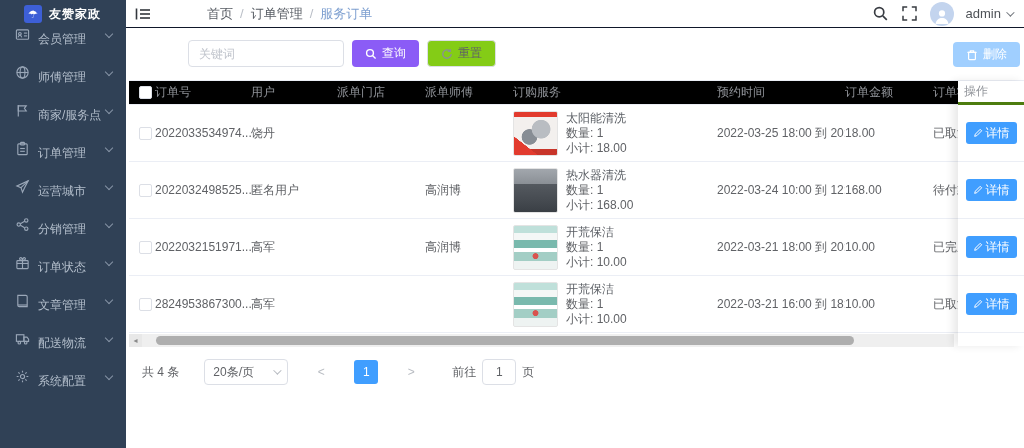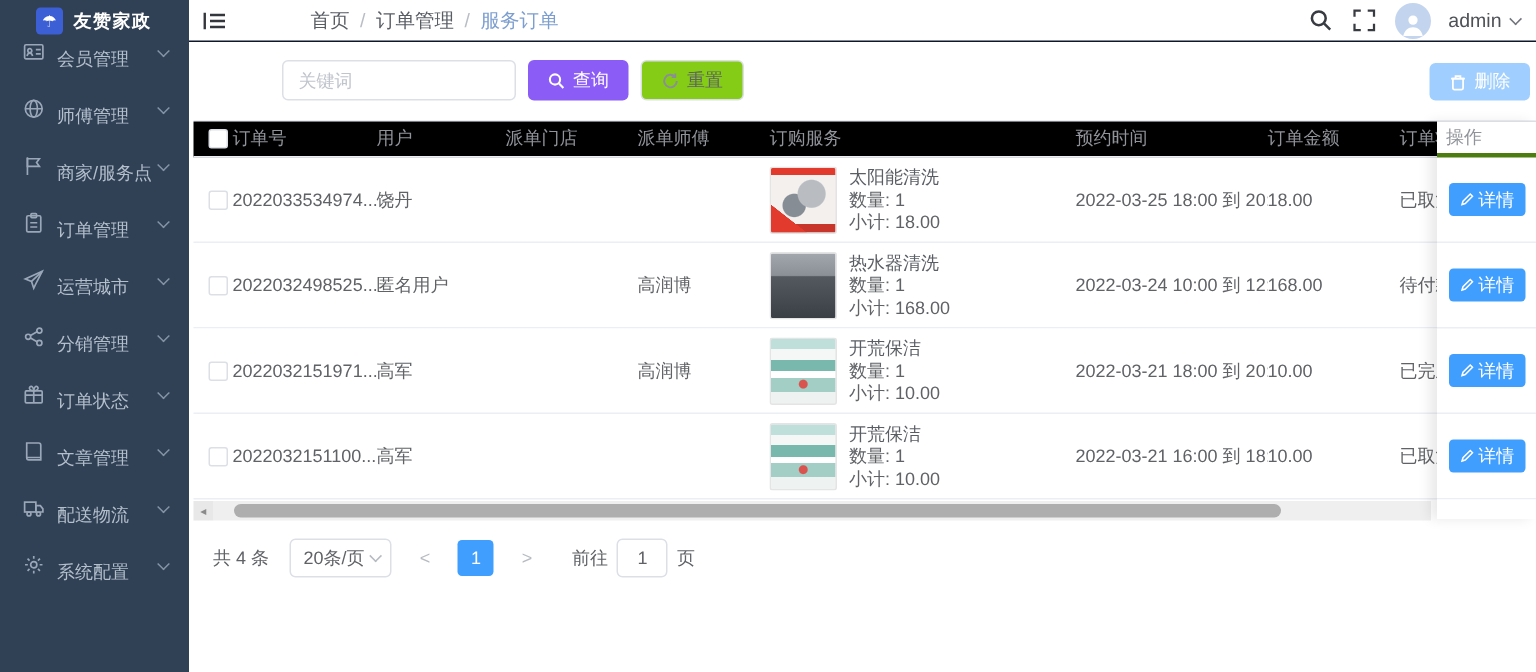--- a/index.html
+++ b/index.html
@@ -100,23 +100,23 @@
 
   
   .hscroll { display:flex; align-items:center; height:13px; margin-right:70px; margin-top:1px; }
   .hs-btn { width:13px; height:13px; background:#e8e8e8; color:#8a8a8a; font-size:8px;
             display:flex; align-items:center; justify-content:center; cursor:pointer; flex:0 0 13px; }
   .hs-track { flex:1; height:13px; background:#efefef; position:relative; }
   .hs-thumb { position:absolute; left:14px; top:2px; height:9px; width:86%; background:#aeaeae;
               border-radius:5px; cursor:grab; }
 
   
-  .pager { display:flex; align-items:center; gap:10px; padding:12px 0 0 13px; font-size:12px; color:#606266; }
+  .pager { display:flex; align-items:center; gap:21px; padding:12px 0 0 13px; font-size:12px; color:#606266; }
   .pg-total { margin-right:4px; }
-  .pg-size { width:68px; height:26px; border:1px solid #dcdfe6; border-radius:4px; display:flex;
+  .pg-size { width:84px; height:26px; border:1px solid #dcdfe6; border-radius:4px; display:flex;
              align-items:center; justify-content:space-between; padding:0 8px; cursor:pointer;
              color:#606266; }
   .pg-size .dd-caret { border-color:#b6bac0; }
   .pg-btn { width:24px; height:24px; display:flex; align-items:center; justify-content:center;
             border-radius:3px; background:#fff; color:#b8bcc2; cursor:pointer; font-size:12px; }
   .pg-cur { background:#409eff; color:#fff; }
   .pg-goto { display:flex; align-items:center; gap:6px; margin-left:8px; }
   .pg-input { width:34px; height:26px; border:1px solid #dcdfe6; border-radius:4px; text-align:center;
               font-size:12px; color:#606266; outline:none; font-family:inherit; }
 </style>
@@ -398,21 +398,21 @@
                 </span>
               </span>
               <span class="td c5">2022-03-21 18:00 到 20:00</span>
               <span class="td c6">10.00</span>
               <span class="td c7">已完成</span>
             </div>
             <div class="trow drow">
               <span class="c-check">
                 <span class="cbx"></span>
               </span>
-              <span class="td c0">2022032151100...</span>
+              <span class="td c0">2824953867300...</span>
               <span class="td c1">高军</span>
               <span class="td c2"></span>
               <span class="td c3"></span>
               <span class="td c4">
                 <span class="svc">
                   <span class="thumb th-teal"></span>
                   <span class="svc-lines">
                     <div class="svc-name">开荒保洁</div>
                     <div>数量: 1</div>
                     <div>小计: 10.00</div>

